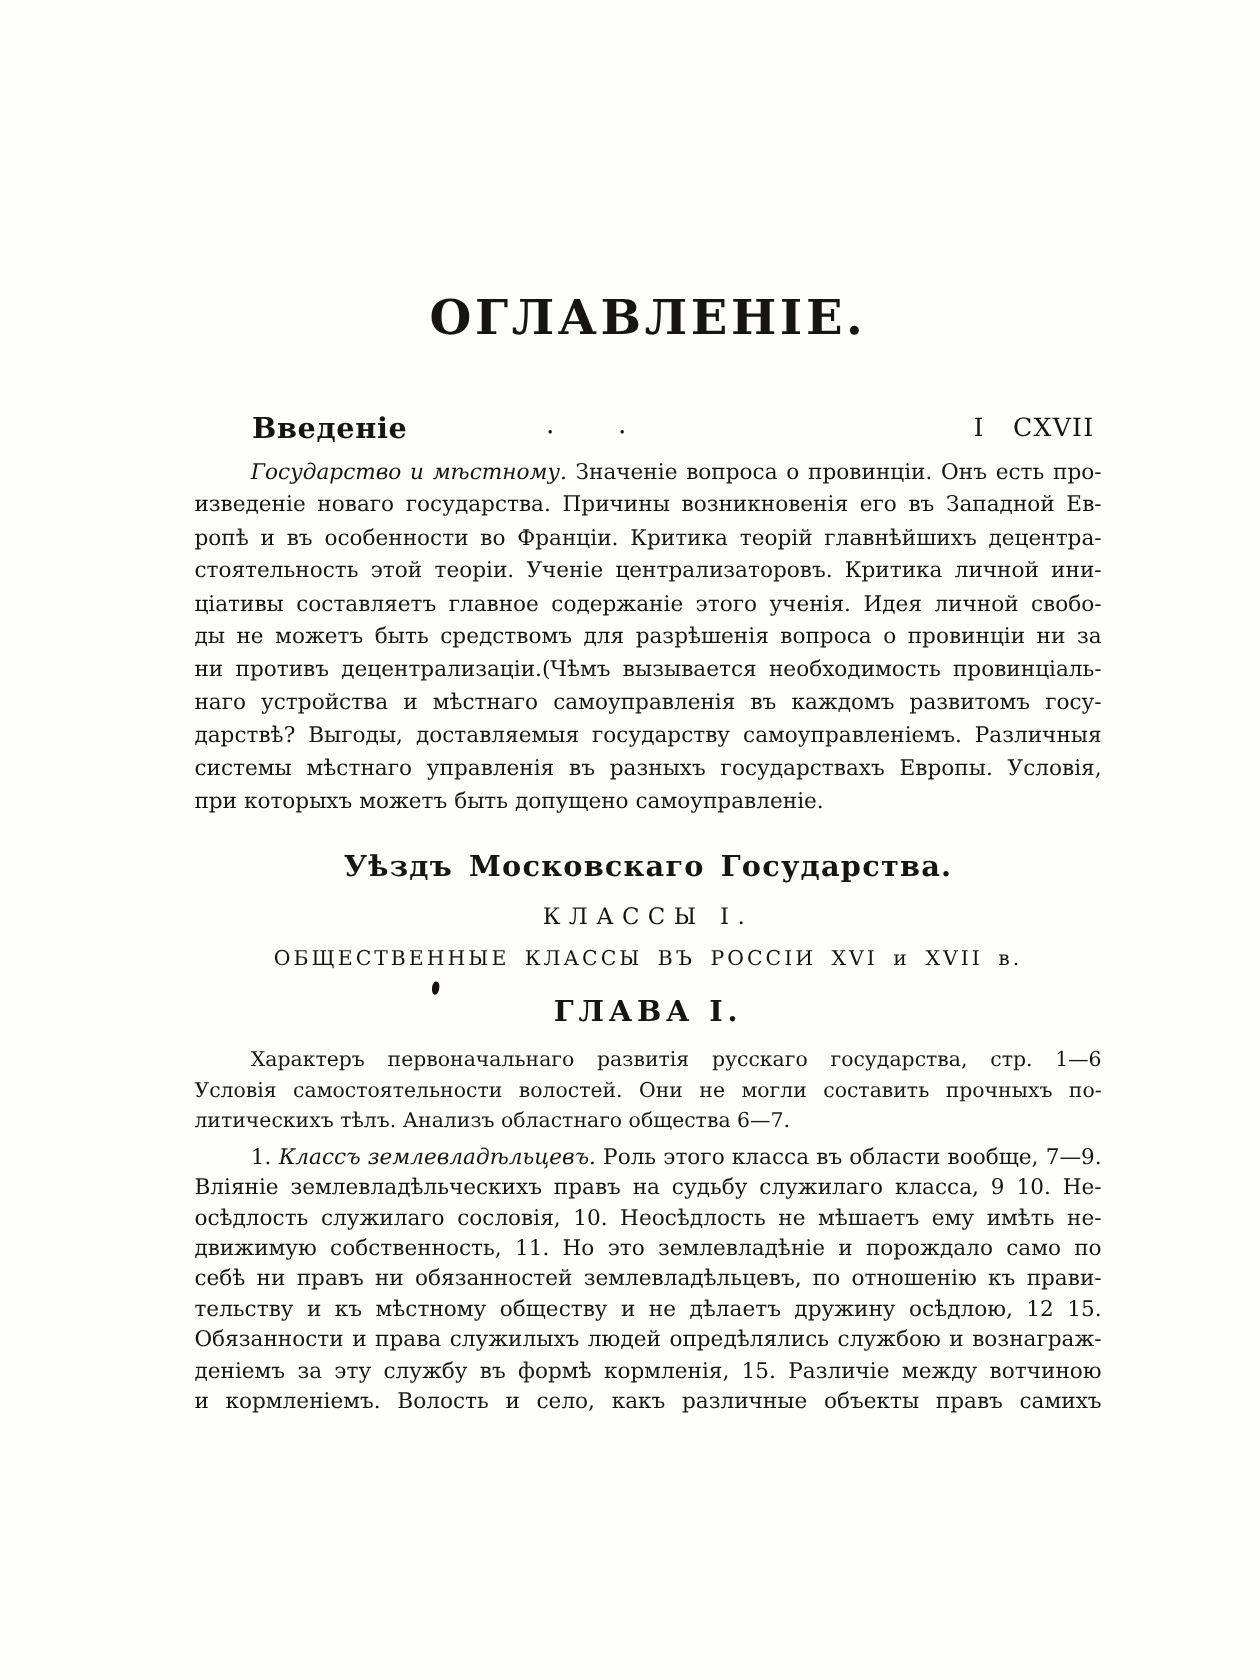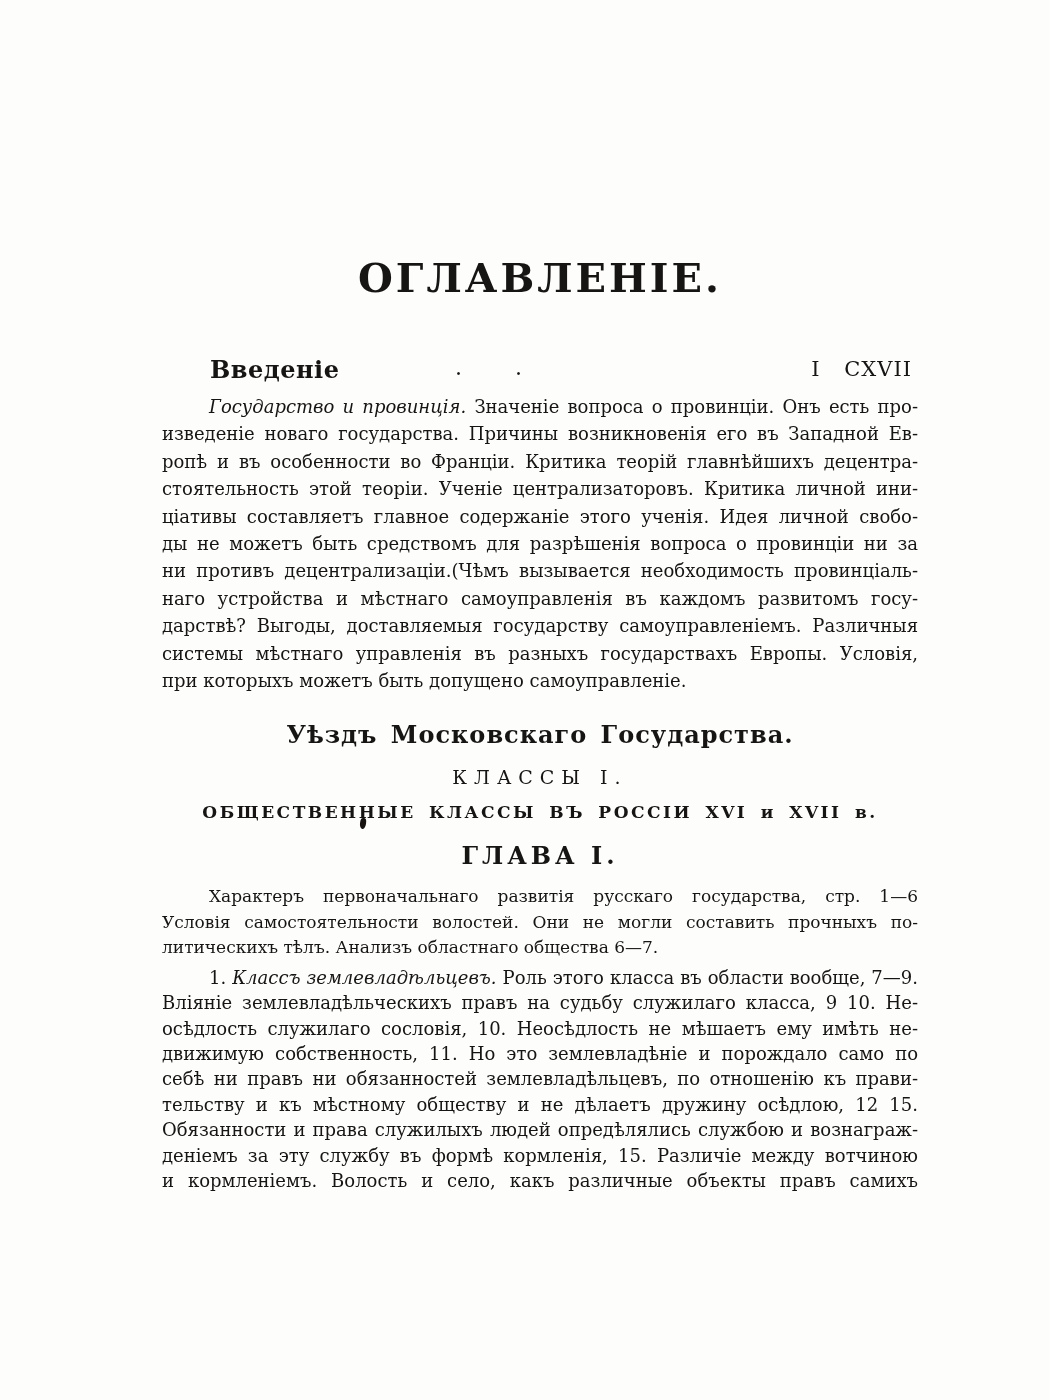--- a/index.html
+++ b/index.html
@@ -10,21 +10,21 @@
   }
   .page {
     position:relative;
     width:1050px; height:1400px;
     background:#fdfdfb;
     color:#171514;
     overflow:hidden;
   }
   .content {
     position:absolute;
-    left:162px; top:13px;
+    left:162px; top:0;
     width:756px;
   }
   .doc-title {
     margin-top:242px;
     text-align:center;
     font-size:40px;
     font-weight:bold;
     letter-spacing:3px;
     line-height:1.15;
   }
@@ -80,21 +80,21 @@
   .part-heading {
     margin-top:17px;
     text-align:center;
     font-size:19px;
     letter-spacing:7px;
   }
   .part-subtitle {
     margin-top:14px;
     text-align:center;
     font-size:17px;
-    font-weight:bold;
+    font-weight:normal;
     letter-spacing:2.5px;
     word-spacing:5px;
   }
   .chapter-heading {
     margin-top:19px;
     text-align:center;
     font-size:24px;
     font-weight:bold;
     letter-spacing:4px;
   }
@@ -125,21 +125,21 @@
 
     <div class="doc-title">ОГЛАВЛЕНІЕ.</div>
 
     <div class="entry-row">
       <span class="entry-label">Введеніе</span>
       <span class="entry-dots">. .</span>
       <span class="entry-pages">I CXVII</span>
     </div>
 
     <div class="para">
-      <div class="tline indent"><span class="lead-italic">Государство и провинція.</span> <span>Значеніе вопроса о провинціи. Онъ есть про-</span></div>
+      <div class="tline indent"><span class="lead-italic">Государство и мѣстному.</span> <span>Значеніе вопроса о провинціи. Онъ есть про-</span></div>
       <div>
           <div class="tline">изведеніе новаго государства. Причины возникновенія его въ Западной Ев-</div>
           <div class="tline">ропѣ и въ особенности во Франціи. Критика теорій главнѣйшихъ децентра-</div>
           <div class="tline">стоятельность этой теоріи. Ученіе централизаторовъ. Критика личной ини-</div>
           <div class="tline">ціативы составляетъ главное содержаніе этого ученія. Идея личной свобо-</div>
           <div class="tline">ды не можетъ быть средствомъ для разрѣшенія вопроса о провинціи ни за</div>
           <div class="tline">ни противъ децентрализаціи.(Чѣмъ вызывается необходимость провинціаль-</div>
           <div class="tline">наго устройства и мѣстнаго самоуправленія въ каждомъ развитомъ госу-</div>
           <div class="tline">дарствѣ? Выгоды, доставляемыя государству самоуправленіемъ. Различныя</div>
           <div class="tline">системы мѣстнаго управленія въ разныхъ государствахъ Европы. Условія,</div>

